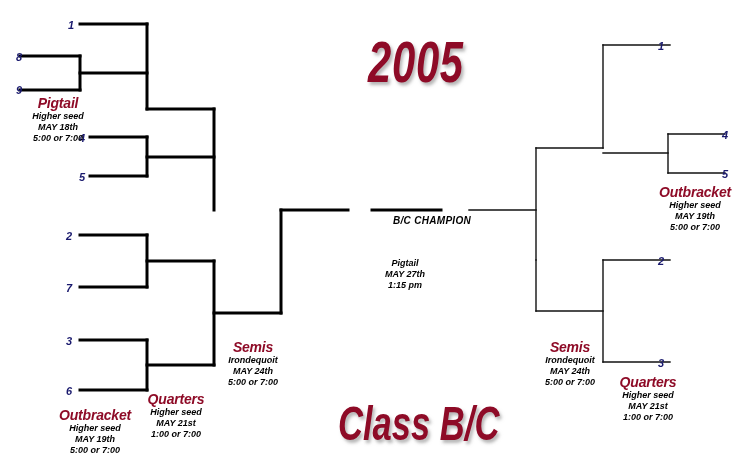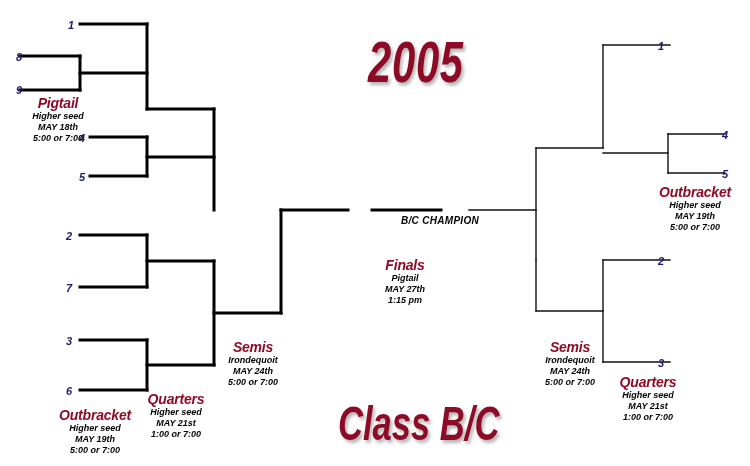--- a/index.html
+++ b/index.html
@@ -57,21 +57,20 @@
     line-height: 11px;
   }
   .champion-label {
     position: absolute;
     color: #000000;
     font-weight: bold;
     font-style: italic;
     font-size: 10px;
     letter-spacing: 0.3px;
     white-space: nowrap;
-    margin-left: 8px;
   }
   .bigtitle {
     position: absolute;
     white-space: nowrap;
     font-family: "Liberation Sans", sans-serif;
     font-weight: bold;
     font-style: italic;
     color: #8e0b27;
     text-shadow: 3px 3px 4px rgba(120,120,120,0.55);
     transform: scaleX(0.72);
@@ -205,21 +204,20 @@
       </div>
       <div class="roundbox" style="left: 600px; top: 375px; width: 96px;">
         <div class="rtitle">Quarters</div>
         <div class="rline">Higher seed</div>
         <div class="rline">MAY 21st</div>
         <div class="rline">1:00 or 7:00</div>
       </div>
     </div>
   <div id="center-rounds">
       <div class="roundbox" style="left: 357px; top: 258px; width: 96px;">
-        <div class="rtitle">Finals</div>
         <div class="rline">Pigtail</div>
         <div class="rline">MAY 27th</div>
         <div class="rline">1:15 pm</div>
       </div>
     </div>
 
   <div class="champion-label" style="left:393px; top:215px;">B/C CHAMPION</div>
 
   <div class="bigtitle" id="year-title">2005</div>
 

